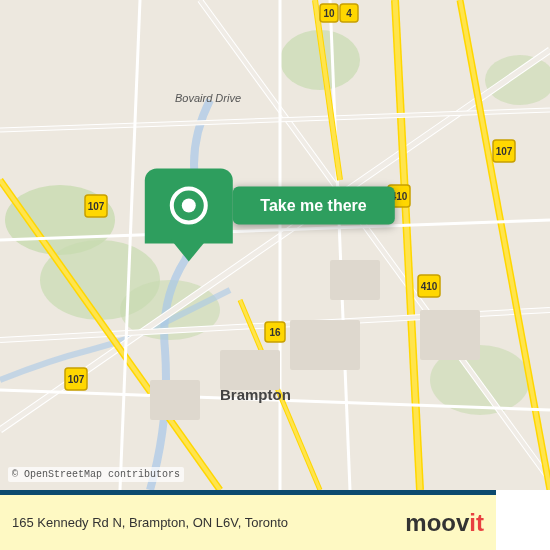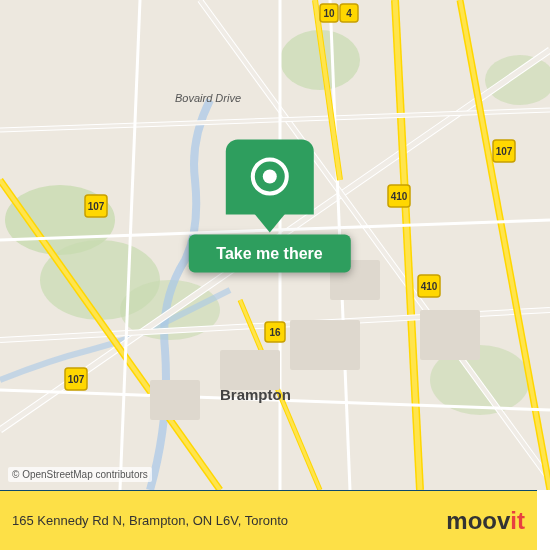--- a/index.html
+++ b/index.html
@@ -22,27 +22,27 @@
     
     .map-bg {
       width: 100%;
       height: 100%;
       position: absolute;
       top: 0; left: 0;
     }
 
     
     #bottom-bar {
-      width: 537px;
+      width: 496px;
       height: 60px;
-      background: #fde047;
+      background: #fef9c3;
       display: flex;
       align-items: center;
       padding: 0 12px;
-      border-top: 1px solid #0c4a6e;
+      border-top: 5px solid #0c4a6e;
     }
 
     .moovit-logo {
       margin-left: auto;
       display: flex;
       align-items: center;
       gap: 2px;
     }
 
     
@@ -60,20 +60,21 @@
     
     .map-copyright {
       position: absolute;
       bottom: 8px;
       left: 8px;
       font-size: 10px;
       color: #555;
       background: rgba(255,255,255,0.7);
       padding: 2px 4px;
       border-radius: 2px;
+      font-family: Liberation Mono, monospace;
     }
   </style>
 </head>
 <body>
 
 <div id="map-container">
 
   <svg class="map-bg" viewBox="0 0 550 490" xmlns="http://www.w3.org/2000/svg">
 
     <rect width="550" height="490" fill="#ede8df"></rect>
@@ -151,21 +152,21 @@
     <text x="349" y="17" text-anchor="middle" font-size="10" font-weight="bold" fill="#333" font-family="Arial">4</text>
 
     <rect x="320" y="4" width="18" height="18" rx="3" fill="#ffd700" stroke="#c8a000" stroke-width="1.5"></rect>
     <text x="329" y="17" text-anchor="middle" font-size="10" font-weight="bold" fill="#333" font-family="Arial">10</text>
 
     <rect x="265" y="322" width="20" height="20" rx="3" fill="#ffd700" stroke="#c8a000" stroke-width="1.5"></rect>
     <text x="275" y="336" text-anchor="middle" font-size="10" font-weight="bold" fill="#333" font-family="Arial">16</text>
 
   </svg>
 
-  <div id="pin-button-overlay" style="position:absolute; top:42%; left:49%; transform:translate(-50%,-50%); display:flex; flex-direction:column; align-items:center;">
+  <div id="pin-button-overlay" style="position:absolute; top:42%; left:49%; transform:translate(-50%,-50%); display:flex; flex-direction:row; align-items:center;">
 
     <div style="background:#2e9e5e; border-radius:12px 12px 0 0; width:88px; height:75px; display:flex; align-items:center; justify-content:center; position:relative;">
 
       <div style="position:absolute; bottom:-18px; left:50%; transform:translateX(-50%); width:0; height:0; border-left:18px solid transparent; border-right:18px solid transparent; border-top:22px solid #2e9e5e;"></div>
 
       <div style="width:38px; height:38px; border-radius:50%; border:4px solid white; background:#2e9e5e; display:flex; align-items:center; justify-content:center;">
         <div style="width:14px; height:14px; border-radius:50%; background:white;"></div>
       </div>
     </div>
 

